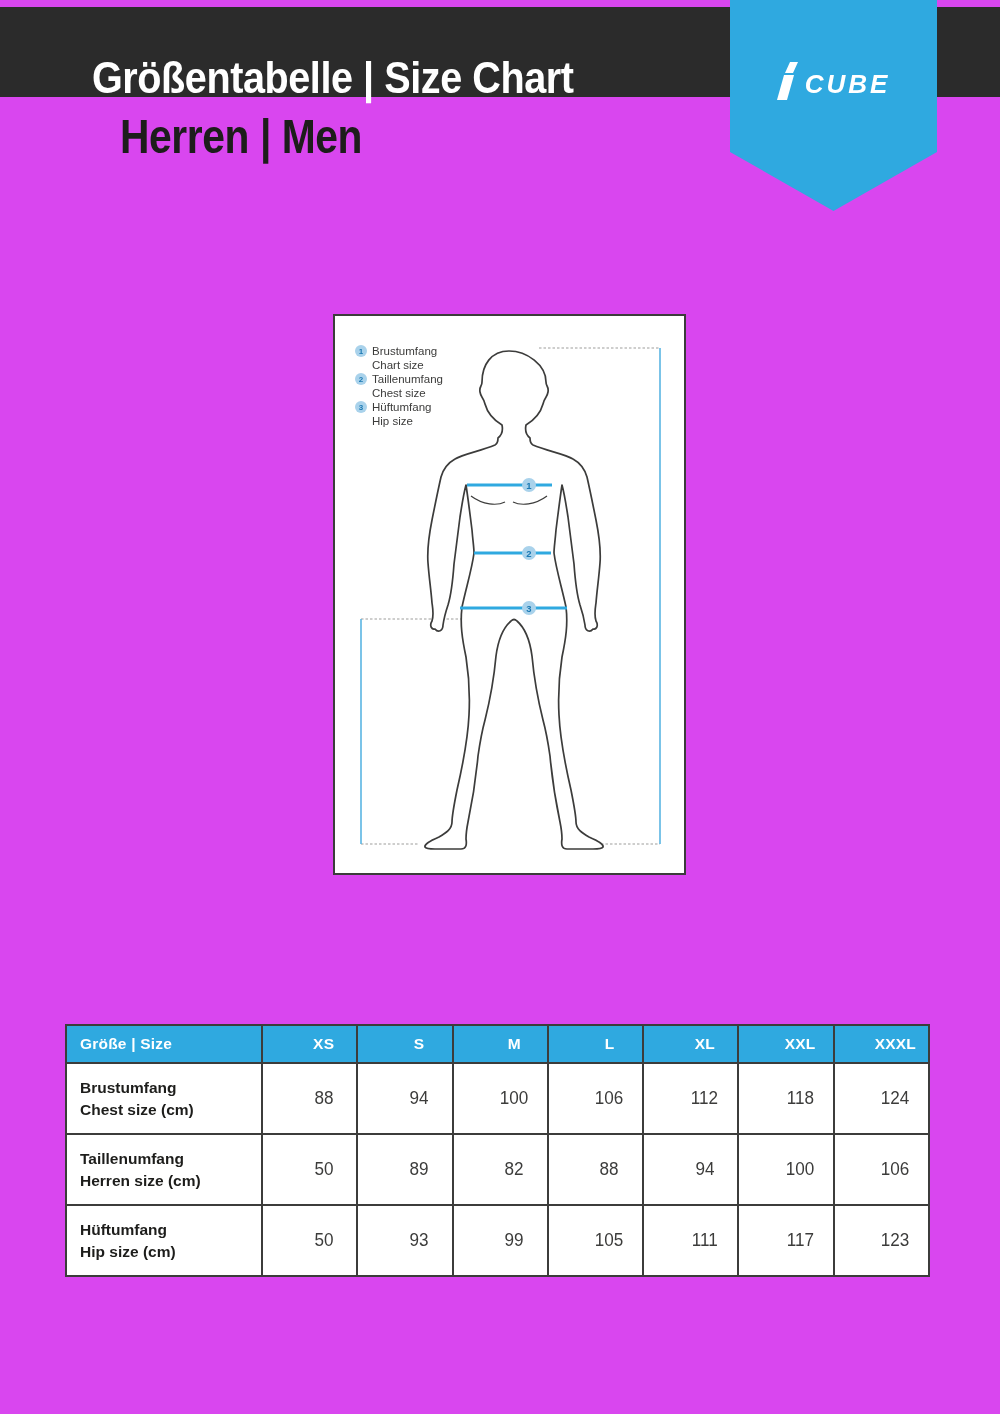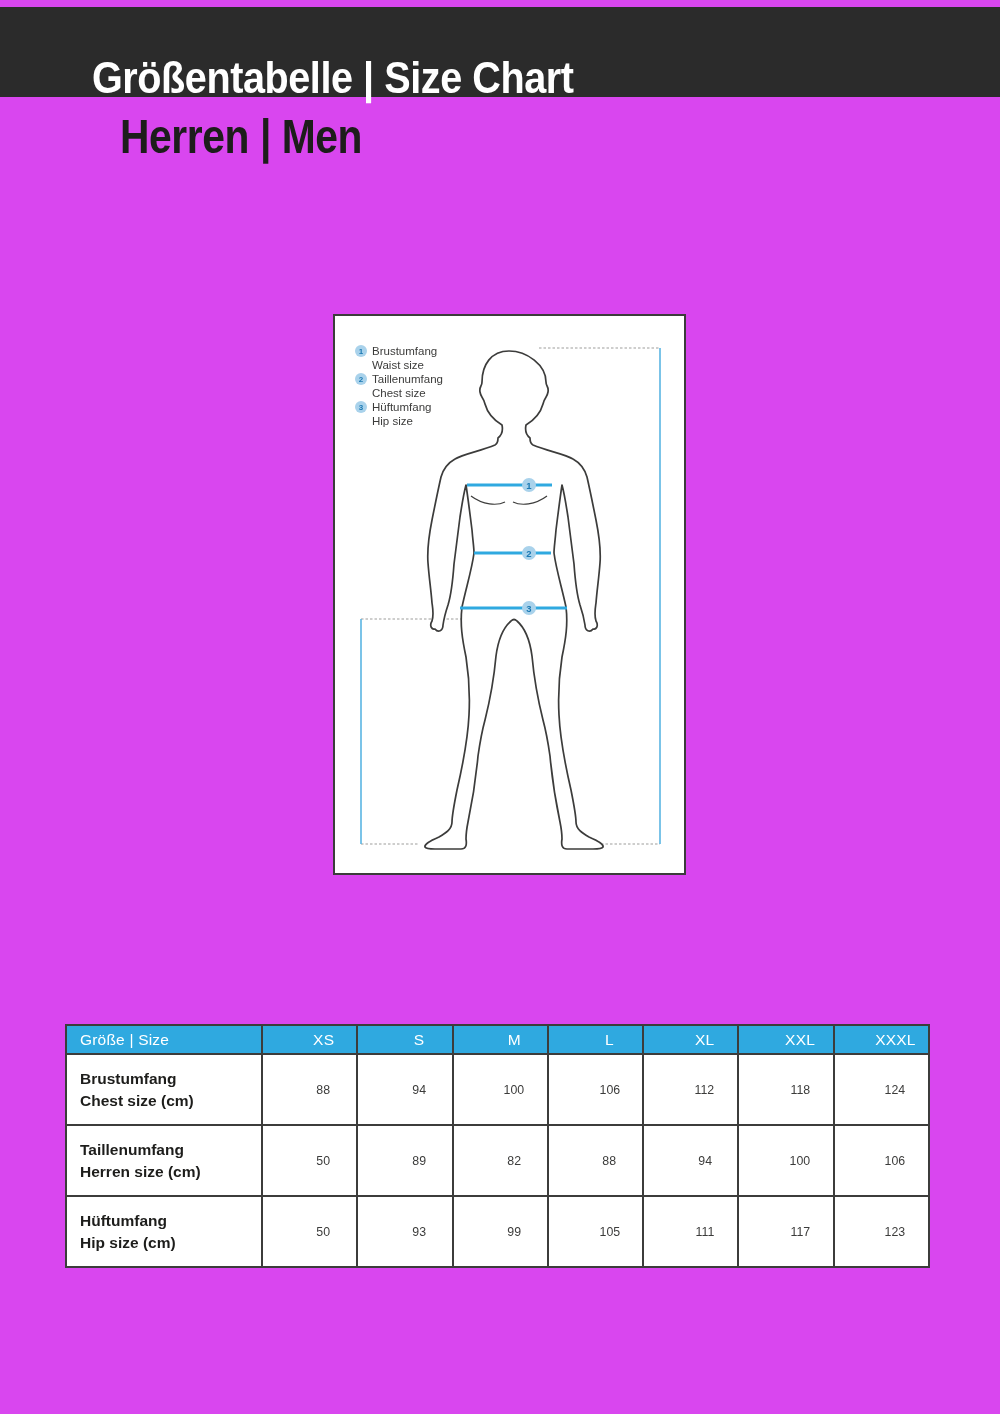--- a/index.html
+++ b/index.html
@@ -48,41 +48,50 @@
   }
   .legend-text { padding-left:5px; font-size:11.5px; line-height:14px; color:#3C3C3B; }
 
   
   table.size-table {
     position:absolute; left:65px; top:1024px; width:865px;
     border-collapse:collapse; table-layout:fixed;
   }
   .size-table th, .size-table td { border:2px solid #3C3C3B;padding-left:28px; }
   .size-table thead th {
-    background:#2FA9E0; color:#ffffff; font-size:15.5px; font-weight:normal;
-    height:29px; text-align:center; letter-spacing:0.2px;
+    background:#2FA9E0; color:#ffffff; font-size:15.5px; font-weight:bold;
+    height:38px; text-align:center; letter-spacing:0.2px;
   }
   .size-table thead th.first { text-align:left; padding-left:13px; }
   .size-table tbody tr { height:71px; }
   .size-table td.row-label {
     padding-left:13px; font-size:15.5px; font-weight:bold; color:#1D1D1B; line-height:1.4;
     background:#ffffff;
   }
-  .size-table td.val { text-align:center; font-size:13px; color:#3C3C3B; background:#ffffff; }
+  .size-table td.val { text-align:center; font-size:18px; color:#3C3C3B; background:#ffffff; }
   .size-table td.val span { display:inline-block; transform:scaleX(0.95); }
 </style>
 </head>
 <body>
 
 <div class="page">
 
   <div class="band"></div>
   <div class="page-title">Größentabelle | Size Chart</div>
   <div class="page-subtitle">Herren | Men</div>
 
+  <div class="ribbon">
+    <div class="logo-row">
+      <svg width="21" height="38" viewBox="0 0 21 38">
+        <polygon points="13,0 21,0 16,11 8,11" fill="#ffffff"></polygon>
+        <polygon points="7,13 17,13 10,38 0,38" fill="#ffffff"></polygon>
+      </svg>
+      <span class="brand-text">CUBE</span>
+    </div>
+  </div>
 
   <div class="figure-box">
     <svg width="349" height="557" viewBox="0 0 349 557">
 
       <g stroke="#9D9D9C" stroke-width="1.2" stroke-dasharray="2.5 2">
         <line x1="204" y1="32" x2="325" y2="32"></line>
         <line x1="26" y1="303" x2="165" y2="303"></line>
         <line x1="26" y1="528" x2="84" y2="528"></line>
         <line x1="266" y1="528" x2="325" y2="528"></line>
       </g>
@@ -147,21 +156,21 @@
         <circle cx="194" cy="292" r="7" fill="#A9D2EB"></circle>
         <text x="194" y="295.5" text-anchor="middle" font-size="9.5" font-weight="bold" fill="#1B79B3">3</text>
       </g>
     </svg>
 
     <div class="legend">
       <div class="legend-item">
         <span class="legend-num">1</span>
         <div class="legend-text">
           <div>Brustumfang</div>
-          <div>Waist size</div>
+          <div>Chart size</div>
         </div>
       </div>
       <div class="legend-item">
         <span class="legend-num">2</span>
         <div class="legend-text">
           <div>Taillenumfang</div>
           <div>Chest size</div>
         </div>
       </div>
       <div class="legend-item">

